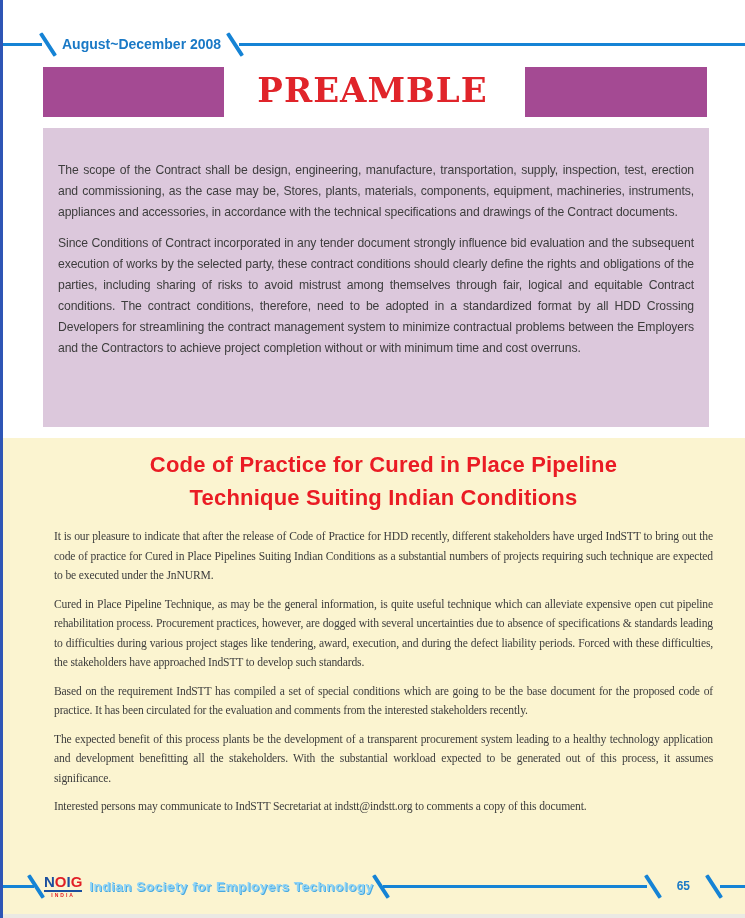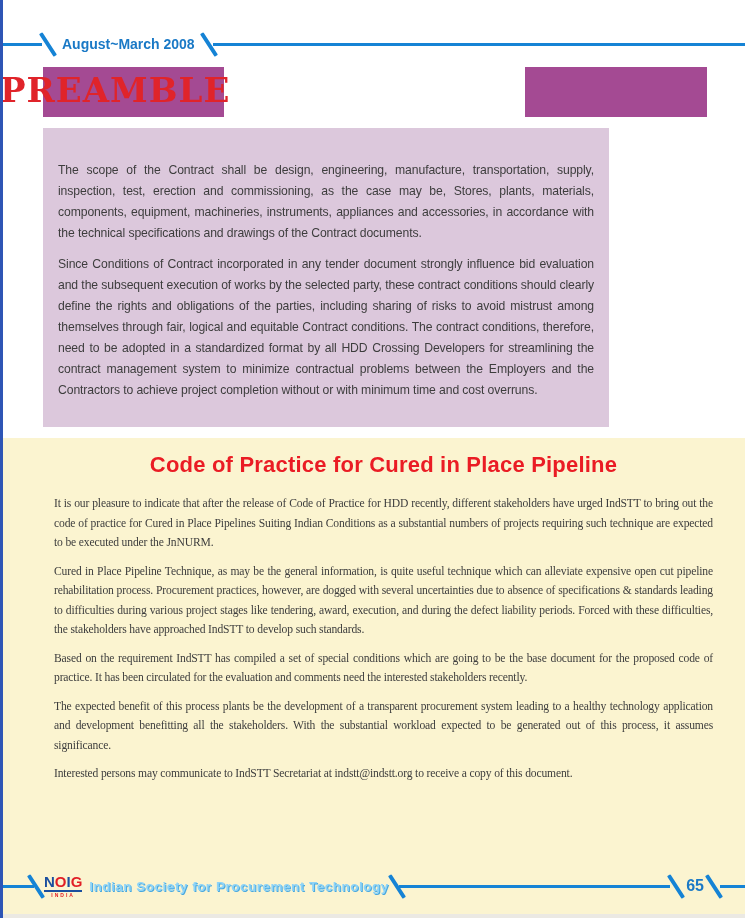--- a/index.html
+++ b/index.html
@@ -21,28 +21,28 @@
   .sl-a{margin:0 10px 0 4px;}
   .sl-b{margin:0 2px 0 10px;}
   .issue-text{color:#1a79c6;font-weight:bold;font-size:14px;white-space:nowrap;padding:0 2px;}
 
   
   .preamble-band{position:absolute;top:67px;left:0;width:100%;height:50px;}
   .pblock{position:absolute;top:0;height:50px;background:#a44a93;}
   .pblock-left{left:43px;width:181px;}
   .pblock-right{left:525px;width:182px;}
   .preamble-title{
-    position:absolute;left:0;width:100%;top:3px;text-align:left;
+    position:absolute;left:0;width:100%;top:3px;text-align:center;
     font-family:"DejaVu Serif", serif;font-weight:bold;font-size:34px;
     letter-spacing:1px;color:#e0242a;
   }
 
   
   .lavender-panel{
-    position:absolute;top:128px;left:43px;width:566px;height:299px;
+    position:absolute;top:128px;left:43px;width:666px;height:299px;
     background:#dcc8dc;box-sizing:border-box;padding:32px 15px 0 15px;
   }
   .lavender-panel p{
     margin:0 0 10px 0;font-size:12.2px;line-height:21px;color:#3d3d3d;
     text-align:justify;letter-spacing:-0.1px;
   }
 
   
   .yellow-section{position:absolute;top:438px;left:0;width:745px;height:480px;background:#fbf4d0;padding-left:11px;}
   .article-heading{
@@ -62,71 +62,72 @@
   .fsl{margin:0 4px;}
   .logo{display:flex;flex-direction:column;align-items:center;line-height:1;margin:0 5px 0 6px;}
   .logo-row{display:flex;border-bottom:2px solid #1b4f9e;padding-bottom:1px;font-weight:bold;font-size:15px;}
   .logo-row .lb{color:#1b4f9e;}
   .logo-row .lr{color:#e11f26;}
   .logo-sub{font-size:5px;color:#e11f26;letter-spacing:2px;margin-top:1px;font-weight:bold;}
   .society{
     font-size:13.5px;font-weight:bold;white-space:nowrap;margin:0 6px 0 2px;
     color:#8ed4f8;text-shadow:1px 1px 0 #49a8de;letter-spacing:0.5px;
   }
-  .pageno{color:#1a79c6;font-weight:bold;font-size:16px;margin:0 4px;}
+  .pageno{color:#1a79c6;font-weight:bold;font-size:12px;margin:0 18px;}
 </style>
 </head>
 <body>
 
 <div class="left-border"></div>
 
 <div class="issue-bar">
   <div class="rule rule-start"></div>
   <div class="slash sl-a"></div>
-  <div class="issue-text">August~March 2008</div>
+  <div class="issue-text">August~December 2008</div>
   <div class="slash sl-b"></div>
   <div class="rule rule-grow"></div>
 </div>
 
 <div class="preamble-band">
   <div class="pblock pblock-left"></div>
   <div class="preamble-title">PREAMBLE</div>
   <div class="pblock pblock-right"></div>
 </div>
 
 <div class="lavender-panel">
   <p>The scope of the Contract shall be design, engineering, manufacture, transportation, supply, inspection, test, erection and commissioning, as the case may be, Stores, plants, materials, components, equipment, machineries, instruments, appliances and accessories, in accordance with the technical specifications and drawings of the Contract documents.</p>
   <p>Since Conditions of Contract incorporated in any tender document strongly influence bid evaluation and the subsequent execution of works by the selected party, these contract conditions should clearly define the rights and obligations of the parties, including sharing of risks to avoid mistrust among themselves through fair, logical and equitable Contract conditions. The contract conditions, therefore, need to be adopted in a standardized format by all HDD Crossing Developers for streamlining the contract management system to minimize contractual problems between the Employers and the Contractors to achieve project completion without or with minimum time and cost overruns.</p>
 </div>
 
 <div class="yellow-section">
   <div class="article-heading">
     <div>Code of Practice for Cured in Place Pipeline</div>
+    <div>Technique Suiting Indian Conditions</div>
   </div>
   <div class="article-body">
     <p>It is our pleasure to indicate that after the release of Code of Practice for HDD recently, different stakeholders have urged IndSTT to bring out the code of practice for Cured in Place Pipelines Suiting Indian Conditions as a substantial numbers of projects requiring such technique are expected to be executed under the JnNURM.</p>
     <p>Cured in Place Pipeline Technique, as may be the general information, is quite useful technique which can alleviate expensive open cut pipeline rehabilitation process. Procurement practices, however, are dogged with several uncertainties due to absence of specifications &amp; standards leading to difficulties during various project stages like tendering, award, execution, and during the defect liability periods. Forced with these difficulties, the stakeholders have approached IndSTT to develop such standards.</p>
-    <p>Based on the requirement IndSTT has compiled a set of special conditions which are going to be the base document for the proposed code of practice. It has been circulated for the evaluation and comments need the interested stakeholders recently.</p>
+    <p>Based on the requirement IndSTT has compiled a set of special conditions which are going to be the base document for the proposed code of practice. It has been circulated for the evaluation and comments from the interested stakeholders recently.</p>
     <p>The expected benefit of this process plants be the development of a transparent procurement system leading to a healthy technology application and development benefitting all the stakeholders. With the substantial workload expected to be generated out of this process, it assumes significance.</p>
-    <p>Interested persons may communicate to IndSTT Secretariat at indstt@indstt.org to receive a copy of this document.</p>
+    <p>Interested persons may communicate to IndSTT Secretariat at indstt@indstt.org to comments a copy of this document.</p>
   </div>
 
   <div class="footer-bar">
     <div class="rule f-rule-start"></div>
     <div class="slash"></div>
     <div class="logo">
       <div class="logo-row">
         <span class="lb">N</span>
         <span class="lr">O</span>
         <span class="lb">I</span>
         <span class="lr">G</span>
       </div>
       <div class="logo-sub">INDIA</div>
     </div>
-    <div class="society">Indian Society for Procurement Technology</div>
+    <div class="society">Indian Society for Employers Technology</div>
     <div class="slash"></div>
     <div class="rule rule-grow"></div>
     <div class="slash fsl"></div>
     <div class="pageno">65</div>
     <div class="slash fsl"></div>
     <div class="rule f-rule-end"></div>
   </div>
 </div>
 
 <div class="bottom-edge"></div>

